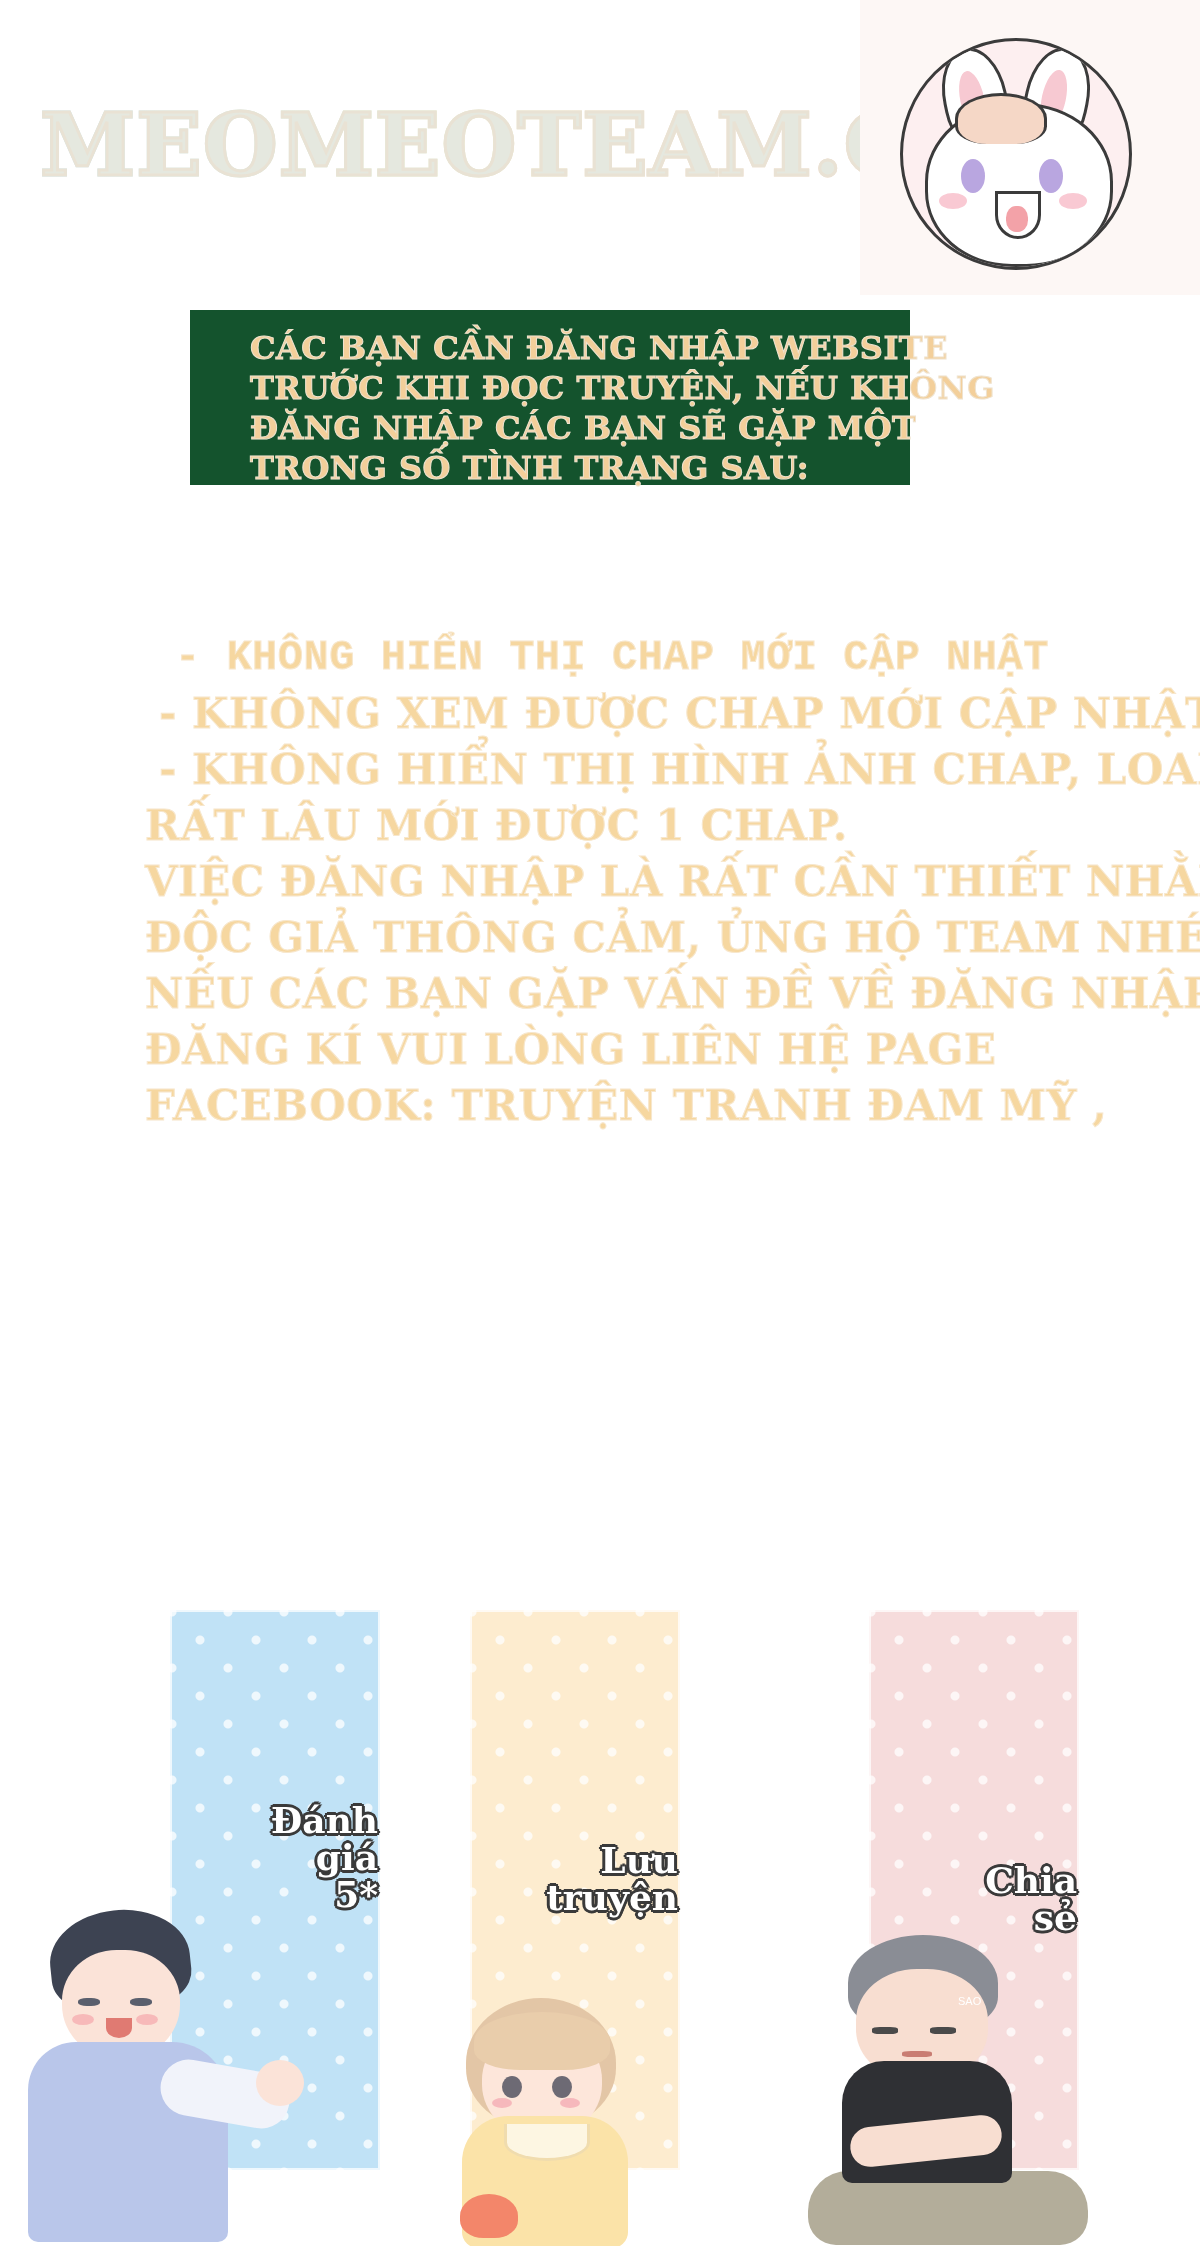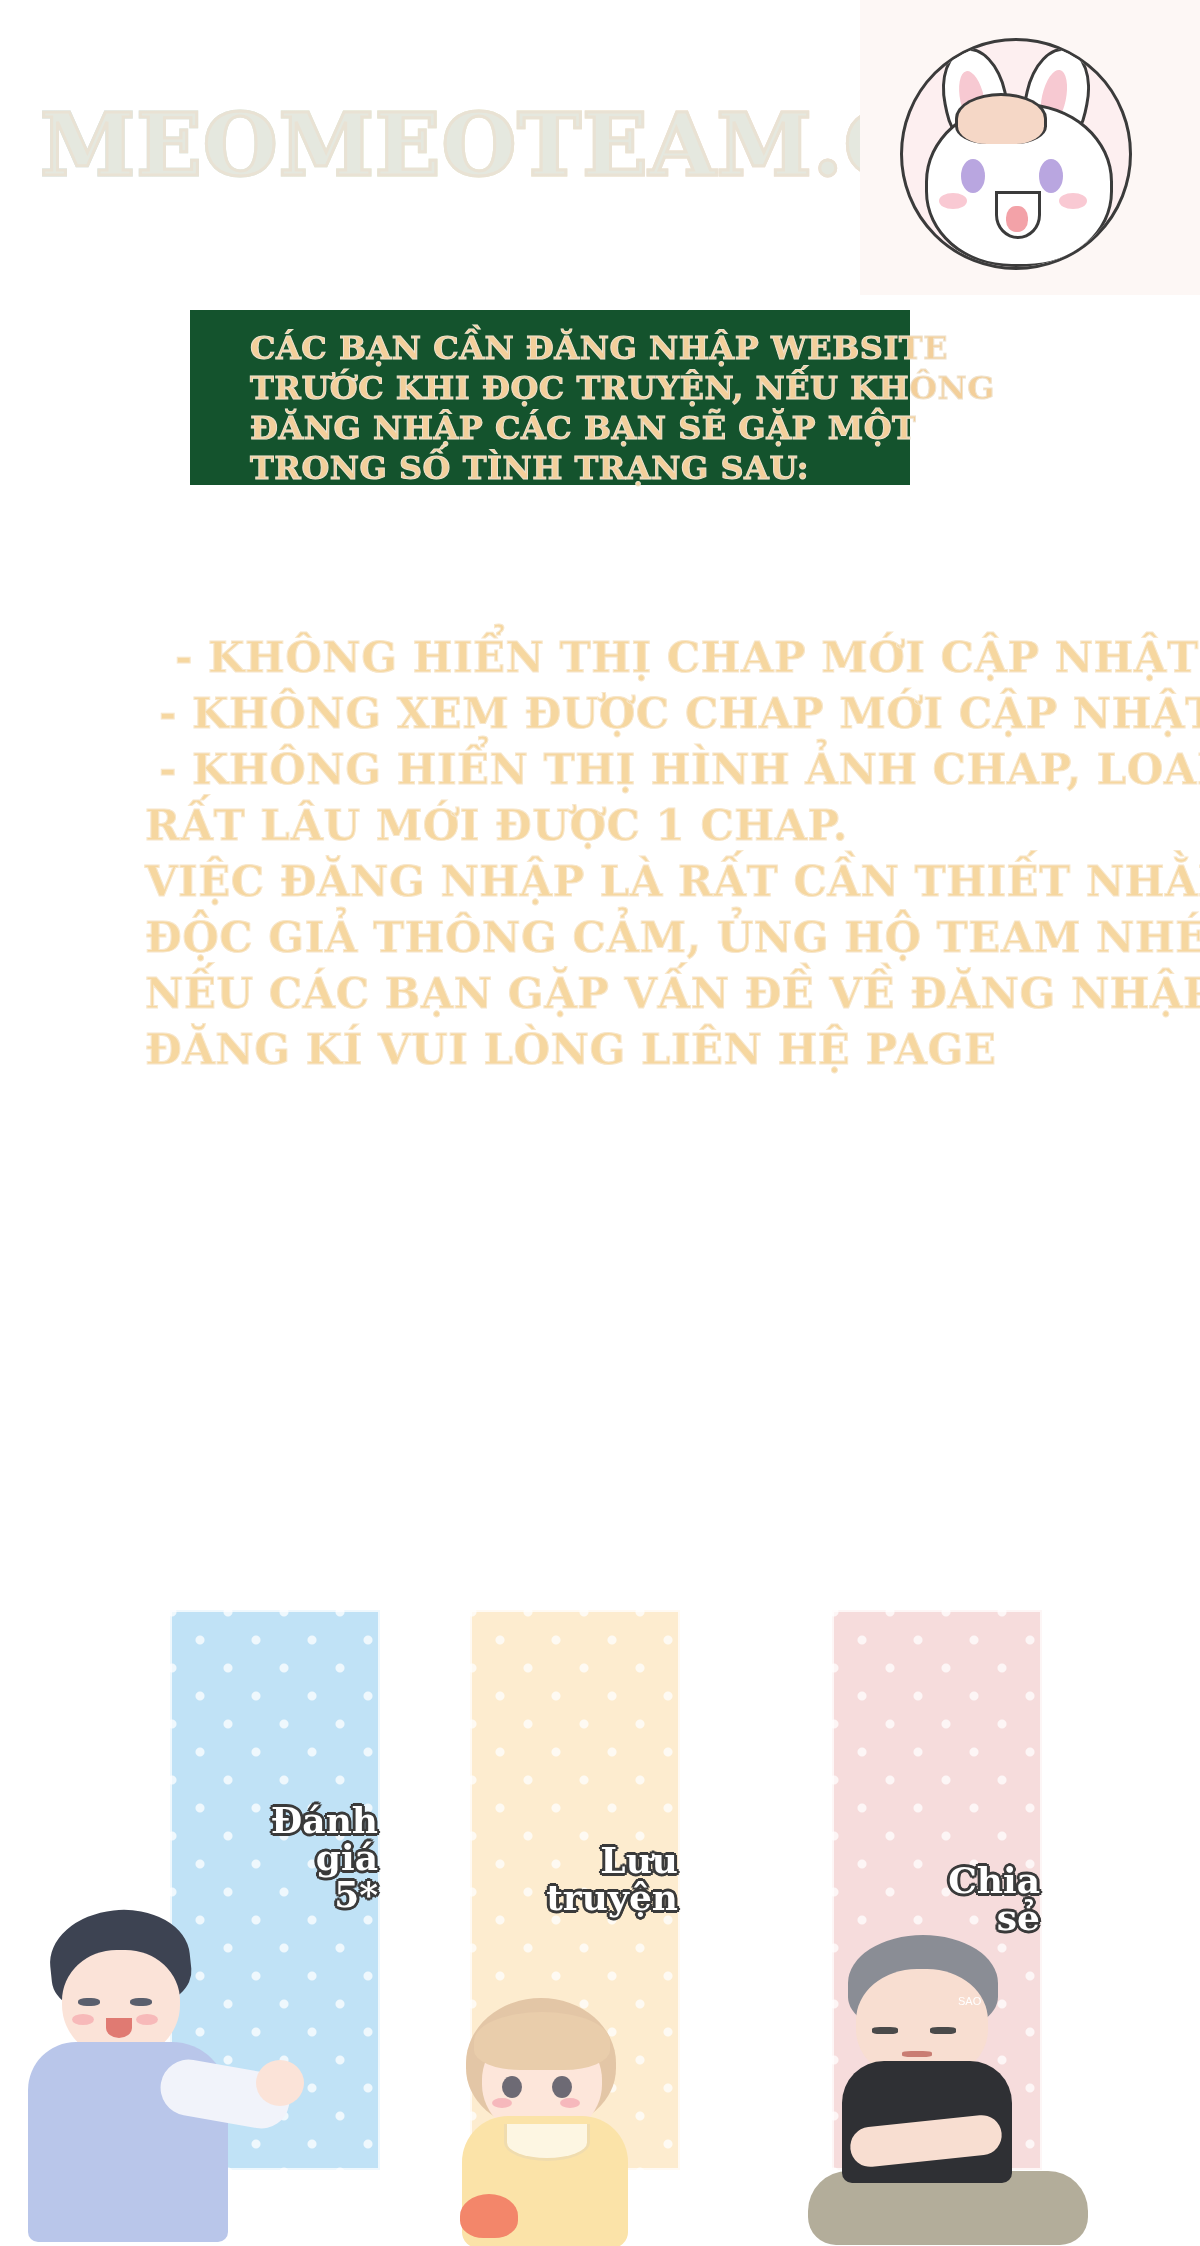--- a/index.html
+++ b/index.html
@@ -172,21 +172,21 @@
     font-family: "DejaVu Serif", serif;
     font-weight: bold;
     font-size: 42px;
     line-height: 56px;
     color: #f6d7a0;
     -webkit-text-stroke: 1px #f7e7cd;
     text-transform: uppercase;
     white-space: nowrap;
     letter-spacing: 0.5px;
   }
-  .body-line.ind1 { padding-left: 30px; }
+  .body-line.ind1 { padding-left: 30px; font-family: Liberation Mono, monospace; }
   .body-line.ind2 { padding-left: 14px; }
 
   
   .cards {
     position: absolute;
     top: 1610px;
     left: 0;
     width: 1200px;
     height: 636px;
   }
@@ -197,21 +197,21 @@
     box-sizing: border-box;
     border: 2px solid rgba(255,255,255,.75);
     background-image:
       radial-gradient(circle, rgba(255,255,255,.75) 4px, transparent 5px),
       radial-gradient(circle, rgba(255,255,255,.75) 4px, transparent 5px);
     background-size: 56px 56px, 56px 56px;
     background-position: 0 0, 28px 28px;
   }
   .card-1 { left: 170px; background-color: #c0e2f6; }
   .card-2 { left: 470px; background-color: #fdeccf; }
-  .card-3 { left: 832px; background-color: #f6dcdc; }
+  .card-3 { left: 869px; background-color: #f6dcdc; }
 
   .card-label {
     position: absolute;
     width: 100%;
     text-align: right;
     font-family: "DejaVu Serif", serif;
     font-weight: bold;
     font-size: 36px;
     line-height: 37px;
     color: #ffffff;
@@ -360,20 +360,21 @@
 
 <div class="body-text">
   <div class="body-line ind1">- KHÔNG HIỂN THỊ CHAP MỚI CẬP NHẬT</div>
   <div class="body-line ind2">- KHÔNG XEM ĐƯỢC CHAP MỚI CẬP NHẬT</div>
   <div class="body-line ind2">- KHÔNG HIỂN THỊ HÌNH ẢNH CHAP, LOAD</div>
   <div class="body-line">RẤT LÂU MỚI ĐƯỢC 1 CHAP.</div>
   <div class="body-line">VIỆC ĐĂNG NHẬP LÀ RẤT CẦN THIẾT NHẰM</div>
   <div class="body-line">ĐỘC GIẢ THÔNG CẢM, ỦNG HỘ TEAM NHÉ &lt;3</div>
   <div class="body-line">NẾU CÁC BẠN GẶP VẤN ĐỀ VỀ ĐĂNG NHẬP &amp;</div>
   <div class="body-line">ĐĂNG KÍ VUI LÒNG LIÊN HỆ PAGE</div>
+  <div class="body-line">FACEBOOK: TRUYỆN TRANH ĐAM MỸ ,</div>
 </div>
 
 <div class="cards">
 
   <div class="card card-1">
     <div class="card-label" style="white-space: pre-line;">Đánh
 giá
 5*</div>
   </div>
 

